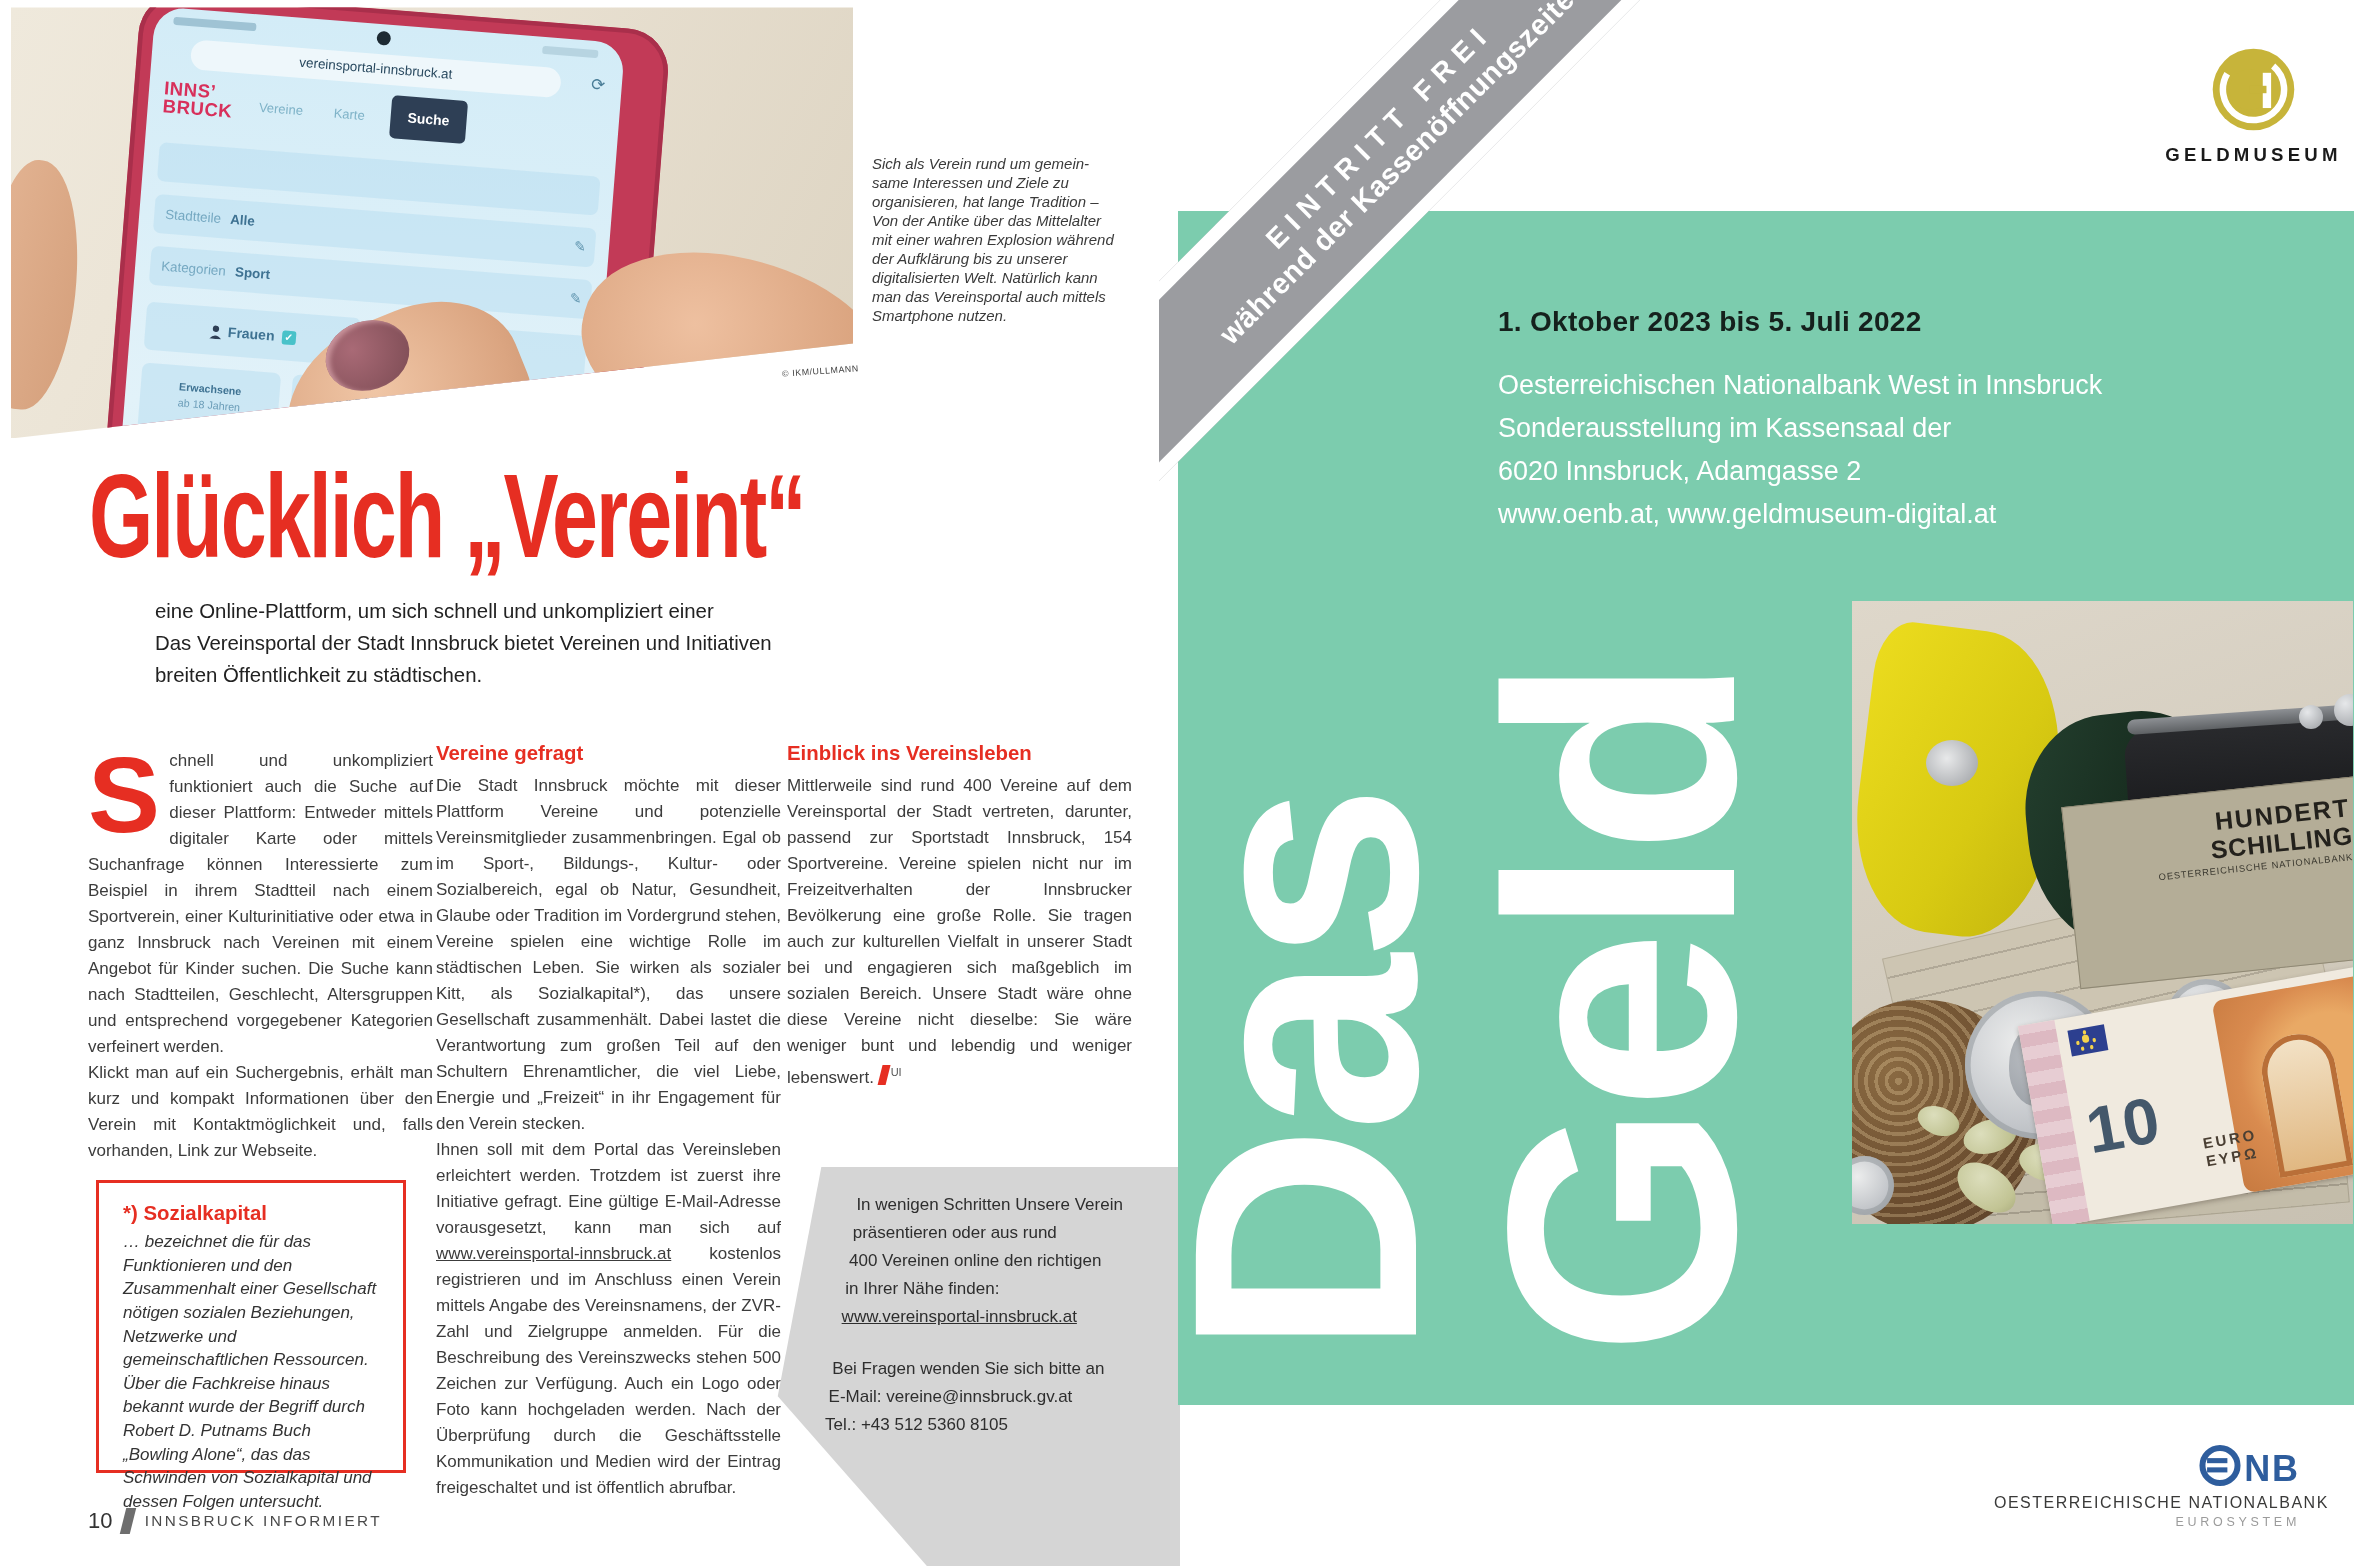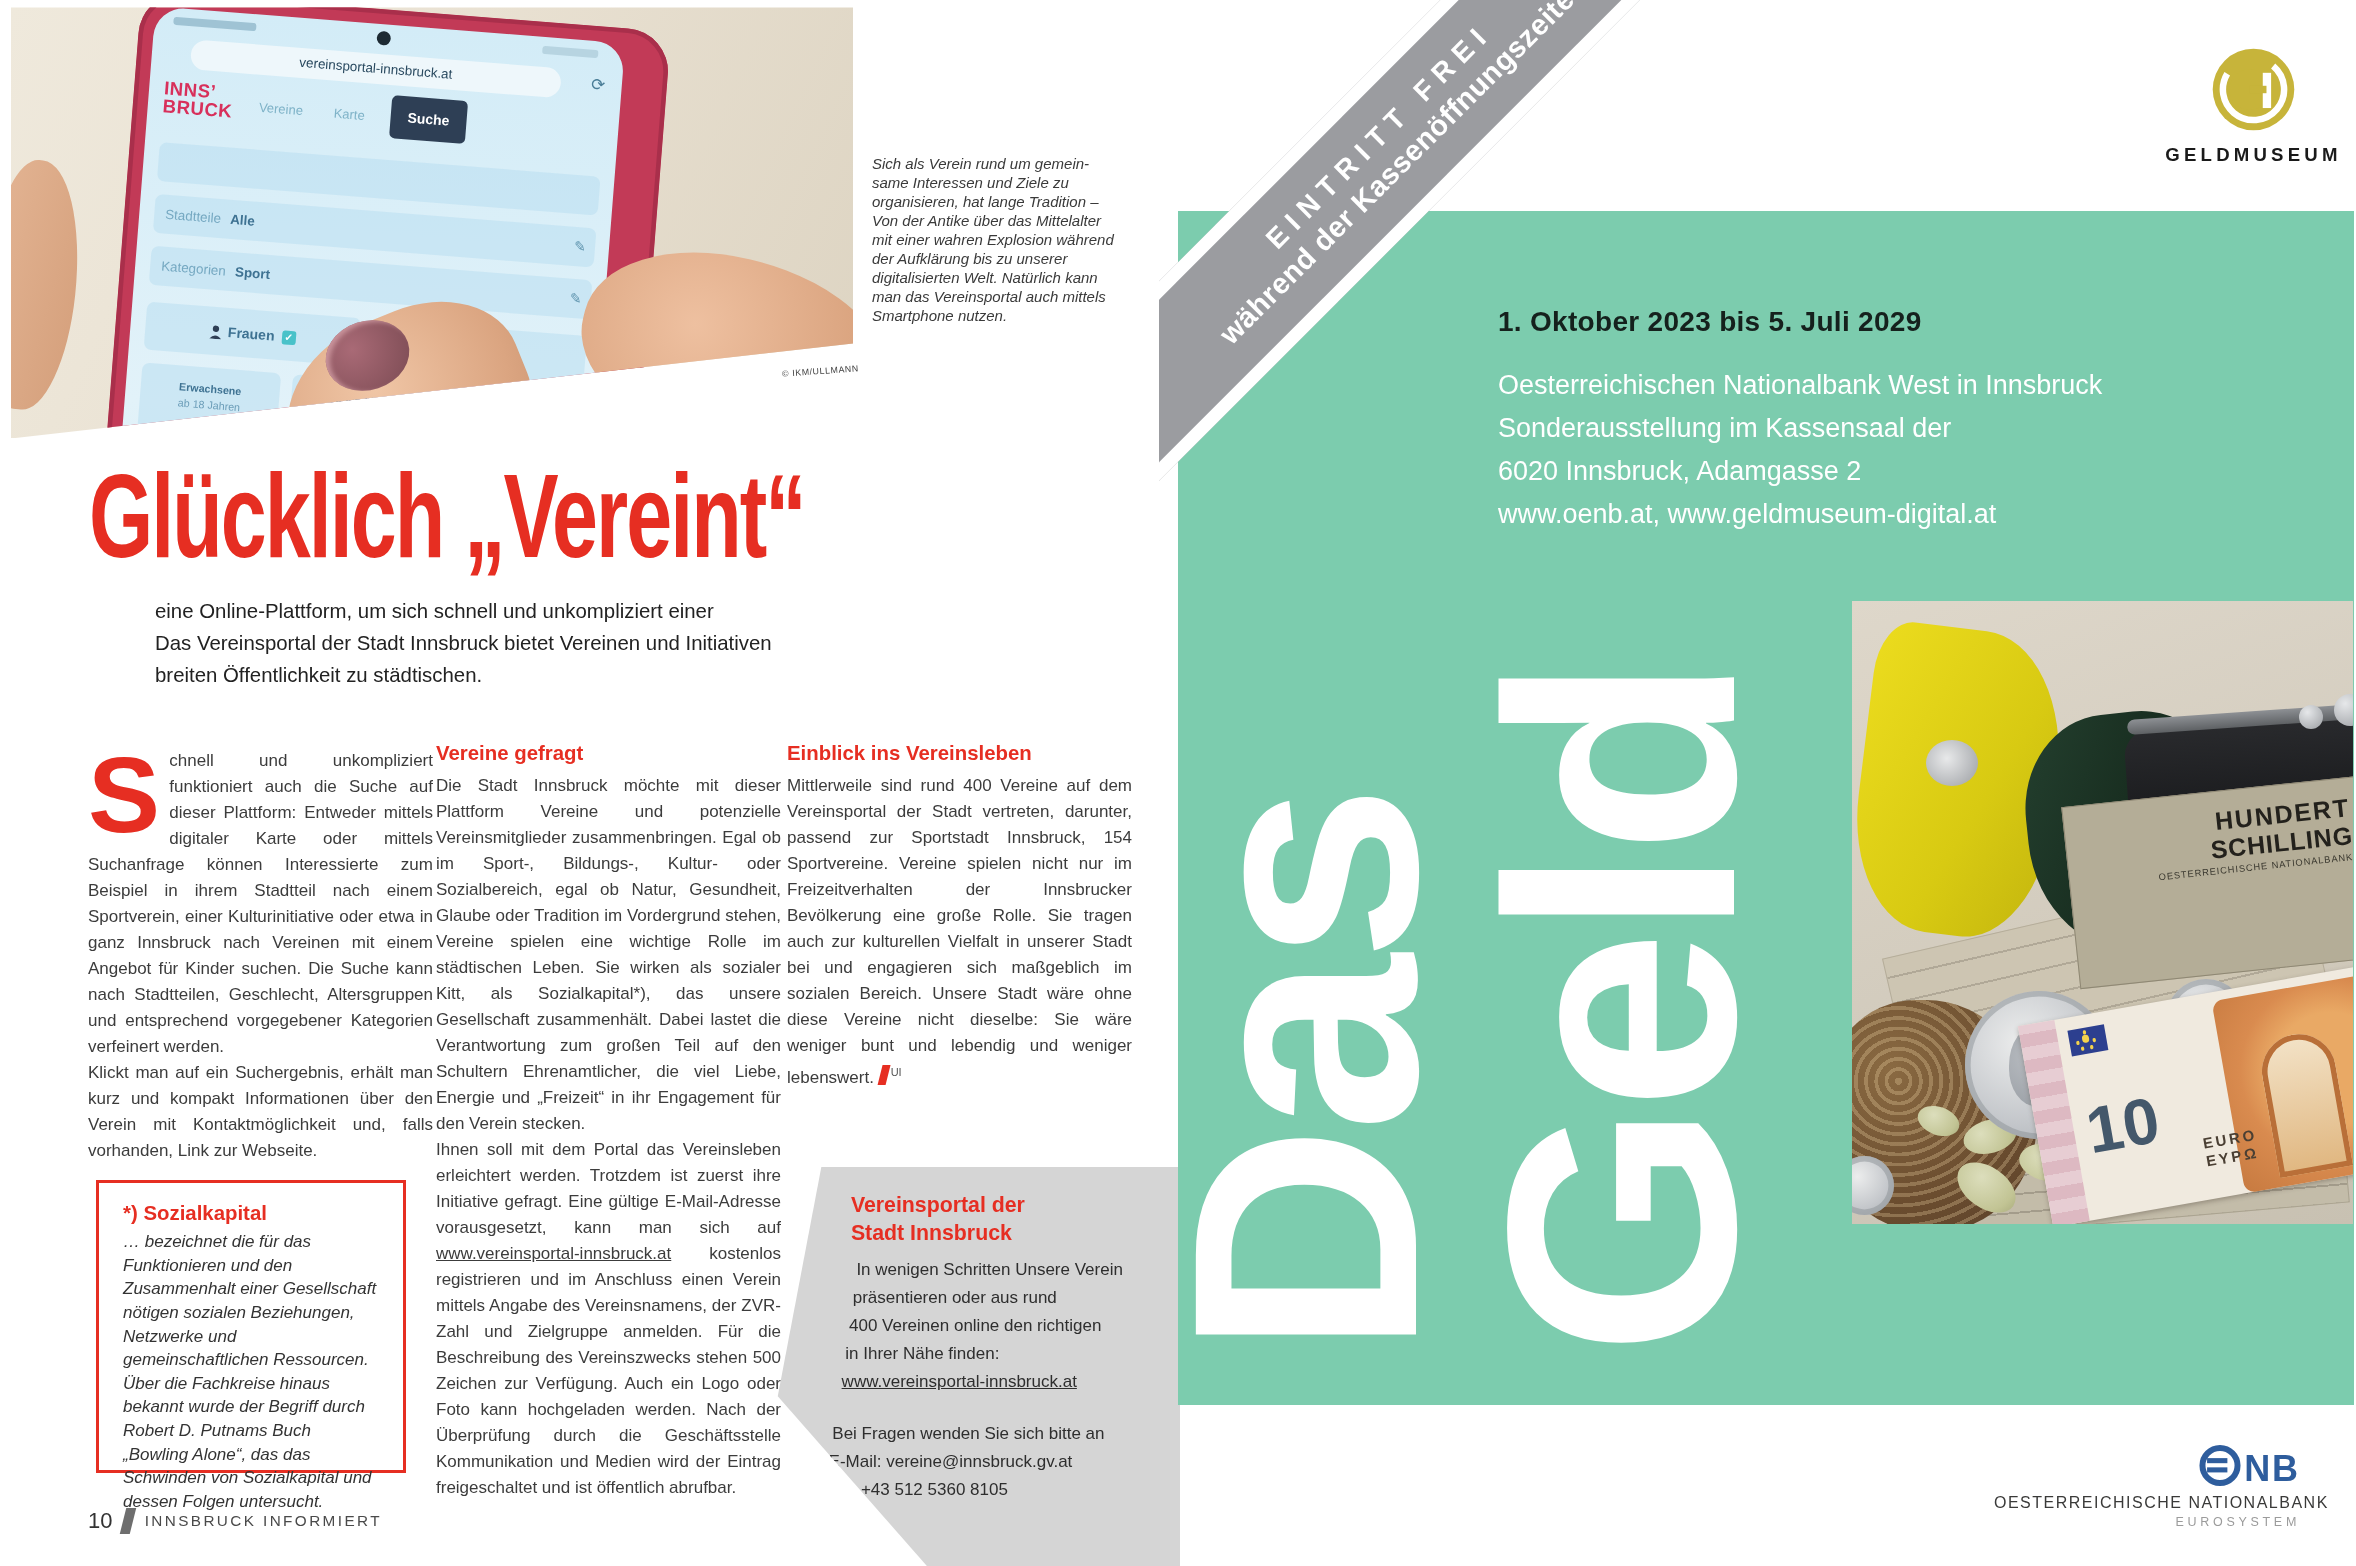--- a/index.html
+++ b/index.html
@@ -262,24 +262,20 @@
     <p><span>Ihnen soll mit dem Portal das Vereinsleben erleichtert werden. Trotzdem ist zuerst ihre Initiative gefragt. Eine gültige E-Mail-Adresse vorausgesetzt, kann man sich auf </span><span class="linku">www.vereinsportal-innsbruck.at</span><span> kostenlos registrieren und im Anschluss einen Verein mittels Angabe des Vereinsnamens, der ZVR-Zahl und Zielgruppe anmelden. Für die Beschreibung des Vereinszwecks stehen 500 Zeichen zur Verfügung. Auch ein Logo oder Foto kann hochgeladen werden. Nach der Überprüfung durch die Geschäftsstelle Kommunikation und Medien wird der Eintrag freigeschaltet und ist öffentlich abrufbar.</span></p>
   </div>
 
   <div class="abs col col3">
     <h2 class="colhead">Einblick ins Vereinsleben</h2>
     <p><span>Mittlerweile sind rund 400 Vereine auf dem Vereinsportal der Stadt vertreten, darunter, passend zur Sportstadt Innsbruck, 154 Sportvereine. Vereine spielen nicht nur im Freizeitverhalten der Innsbrucker Bevölkerung eine große Rolle. Sie tragen auch zur kulturellen Vielfalt in unserer Stadt bei und engagieren sich maßgeblich im sozialen Bereich. Unsere Stadt wäre ohne diese Vereine nicht dieselbe: Sie wäre weniger bunt und lebendig und weniger lebenswert.</span><span class="sig-slash"></span><span class="sig">UI</span></p>
   </div>
 
   <div class="abs graybox">
     <div class="graybox-in">
-      <h3>
-        <span class="ln">Vereinsportal der</span>
-        <span class="ln">Stadt Innsbruck</span>
-      </h3>
       <span class="ln" style="margin-left:7.4px">In wenigen Schritten Unsere Verein</span>
       <span class="ln" style="margin-left:3.7px">präsentieren oder aus rund</span>
       <span class="ln" style="margin-left:0px">400 Vereinen online den richtigen</span>
       <span class="ln" style="margin-left:-3.7px">in Ihrer Nähe finden:</span>
       <span class="ln linku" style="margin-left:-7.4px">www.vereinsportal-innsbruck.at</span>
       <span class="gap" style="display:block"></span>
       <span class="ln" style="margin-left:-16.7px">Bei Fragen wenden Sie sich bitte an</span>
       <span class="ln" style="margin-left:-20.4px">E-Mail: vereine@innsbruck.gv.at</span>
       <span class="ln" style="margin-left:-24px">Tel.: +43 512 5360 8105</span>
     </div>
@@ -304,21 +300,21 @@
       <svg width="89" height="89" viewBox="0 0 96 96">
         <circle cx="48" cy="48" r="44" fill="#c7b43a"></circle>
         <circle cx="48" cy="48" r="33" fill="none" stroke="#ffffff" stroke-width="7" stroke-dasharray="150 60" transform="rotate(-50 48 48)"></circle>
         <circle cx="44" cy="48" r="22" fill="#c7b43a"></circle>
         <rect x="58" y="30" width="9" height="38" fill="#ffffff"></rect>
         <rect x="44" y="44" width="18" height="8" fill="#c7b43a"></rect>
       </svg>
       <div class="word">GELDMUSEUM</div>
     </div>
 
-    <div class="abs ad-date">1. Oktober 2023 bis 5. Juli 2029</div>
+    <div class="abs ad-date">1. Oktober 2023 bis 5. Juli 2022</div>
     <div class="abs ad-addr">
       <span>Oesterreichischen Nationalbank West in Innsbruck</span>
       <span>Sonderausstellung im Kassensaal der</span>
       <span>6020 Innsbruck, Adamgasse 2</span>
       <span>www.oenb.at, www.geldmuseum-digital.at</span>
     </div>
 
     <div class="abs bigword big-das">Das</div>
     <div class="abs bigword big-geld">Geld</div>
 

